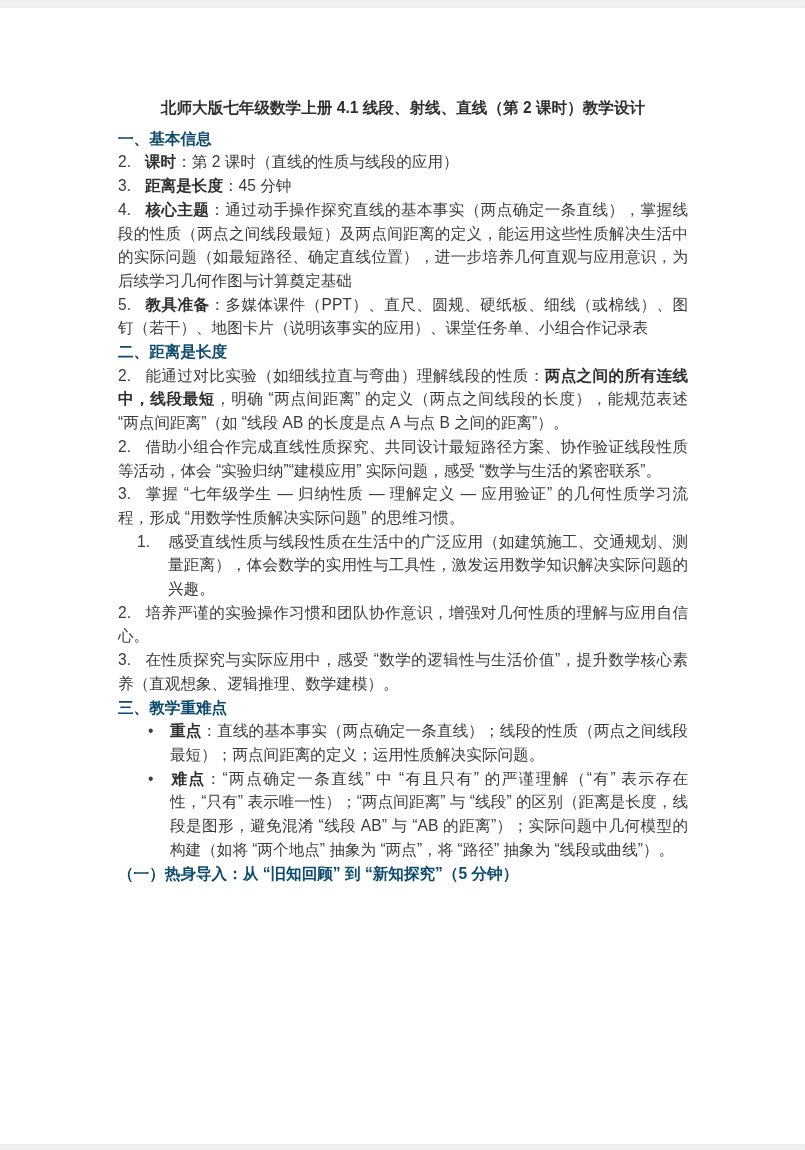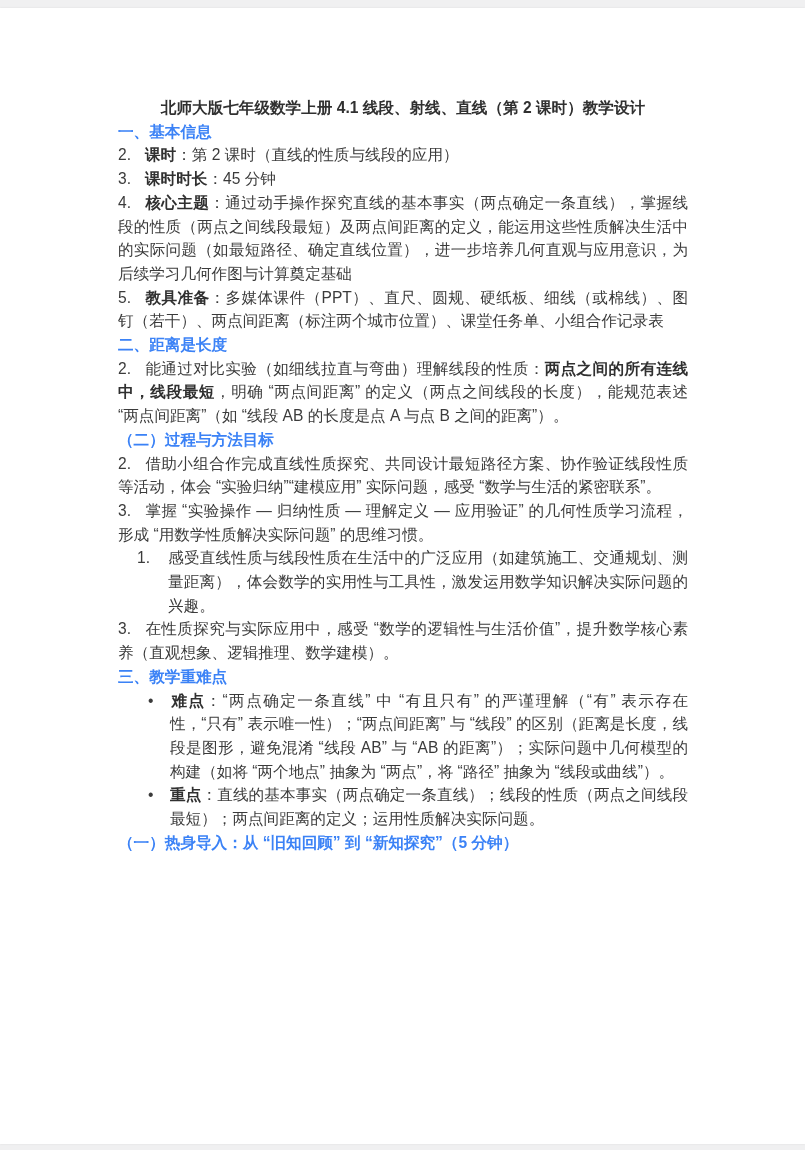--- a/index.html
+++ b/index.html
@@ -26,25 +26,26 @@
     padding: 88px 117px 0 118px;
     color: #3b3b3b;
     font-size: 15.6px;
     line-height: 23.7px;
     box-shadow: 0 0 2px rgba(0,0,0,0.08);
   }
   .b-title {
     font-weight: bold;
     text-align: center;
     color: #303030;
+    margin-bottom: 7px;
     white-space: nowrap;
   }
   .b-heading, .b-subheading {
     font-weight: bold;
-    color: #3b82f6;
+    color: #0c4a6e;
   }
   .b-li {
     text-align: justify;
   }
   .b-li .marker {
     display: inline-block;
   }
   .b-li-first {
     padding-left: 50px;
   }
@@ -69,29 +70,29 @@
 </style>
 </head>
 <body>
 
 <div class="viewport">
   <div class="paper">
     <div>
         <div class="b-title"><strong>北师大版七年级数学上册 4.1 线段、射线、直线（第 2 课时）教学设计</strong></div>
         <div class="b-heading"><strong>一、基本信息</strong></div>
         <div class="b-li b-li-flush"><span class="marker">2.</span><strong>课时</strong><span>：第 2 课时（直线的性质与线段的应用）</span></div>
-        <div class="b-li b-li-flush"><span class="marker">3.</span><strong>课时时长</strong><span>：45 分钟</span></div>
+        <div class="b-li b-li-flush"><span class="marker">3.</span><strong>距离是长度</strong><span>：45 分钟</span></div>
         <div class="b-li b-li-flush"><span class="marker">4.</span><strong>核心主题</strong><span>：通过动手操作探究直线的基本事实（两点确定一条直线），掌握线段的性质（两点之间线段最短）及两点间距离的定义，能运用这些性质解决生活中的实际问题（如最短路径、确定直线位置），进一步培养几何直观与应用意识，为后续学习几何作图与计算奠定基础</span></div>
-        <div class="b-li b-li-flush"><span class="marker">5.</span><strong>教具准备</strong><span>：多媒体课件（PPT）、直尺、圆规、硬纸板、细线（或棉线）、图钉（若干）、两点间距离（标注两个城市位置）、课堂任务单、小组合作记录表</span></div>
+        <div class="b-li b-li-flush"><span class="marker">5.</span><strong>教具准备</strong><span>：多媒体课件（PPT）、直尺、圆规、硬纸板、细线（或棉线）、图钉（若干）、地图卡片（说明该事实的应用）、课堂任务单、小组合作记录表</span></div>
         <div class="b-heading"><strong>二、距离是长度</strong></div>
         <div class="b-li b-li-flush"><span class="marker">2.</span><span>能通过对比实验（如细线拉直与弯曲）理解线段的性质：</span><strong>两点之间的所有连线中，线段最短</strong><span>，明确 “两点间距离” 的定义（两点之间线段的长度），能规范表述 “两点间距离”（如 “线段 AB 的长度是点 A 与点 B 之间的距离”）。</span></div>
-        <div class="b-subheading"><strong>（二）过程与方法目标</strong></div>
         <div class="b-li b-li-flush"><span class="marker">2.</span><span>借助小组合作完成直线性质探究、共同设计最短路径方案、协作验证线段性质等活动，体会 “实验归纳”“建模应用” 实际问题，感受 “数学与生活的紧密联系”。</span></div>
-        <div class="b-li b-li-flush"><span class="marker">3.</span><span>掌握 “实验操作 — 归纳性质 — 理解定义 — 应用验证” 的几何性质学习流程，形成 “用数学性质解决实际问题” 的思维习惯。</span></div>
+        <div class="b-li b-li-flush"><span class="marker">3.</span><span>掌握 “七年级学生 — 归纳性质 — 理解定义 — 应用验证” 的几何性质学习流程，形成 “用数学性质解决实际问题” 的思维习惯。</span></div>
         <div class="b-li b-li-first"><span class="marker">1.</span><span>感受直线性质与线段性质在生活中的广泛应用（如建筑施工、交通规划、测量距离），体会数学的实用性与工具性，激发运用数学知识解决实际问题的兴趣。</span></div>
+        <div class="b-li b-li-flush"><span class="marker">2.</span><span>培养严谨的实验操作习惯和团队协作意识，增强对几何性质的理解与应用自信心。</span></div>
         <div class="b-li b-li-flush"><span class="marker">3.</span><span>在性质探究与实际应用中，感受 “数学的逻辑性与生活价值”，提升数学核心素养（直观想象、逻辑推理、数学建模）。</span></div>
         <div class="b-heading"><strong>三、教学重难点</strong></div>
+        <div class="b-li b-bullet"><span class="marker">•</span><strong>重点</strong><span>：直线的基本事实（两点确定一条直线）；线段的性质（两点之间线段最短）；两点间距离的定义；运用性质解决实际问题。</span></div>
         <div class="b-li b-bullet"><span class="marker">•</span><strong>难点</strong><span>：“两点确定一条直线” 中 “有且只有” 的严谨理解（“有” 表示存在性，“只有” 表示唯一性）；“两点间距离” 与 “线段” 的区别（距离是长度，线段是图形，避免混淆 “线段 AB” 与 “AB 的距离”）；实际问题中几何模型的构建（如将 “两个地点” 抽象为 “两点”，将 “路径” 抽象为 “线段或曲线”）。</span></div>
-        <div class="b-li b-bullet"><span class="marker">•</span><strong>重点</strong><span>：直线的基本事实（两点确定一条直线）；线段的性质（两点之间线段最短）；两点间距离的定义；运用性质解决实际问题。</span></div>
         <div class="b-subheading"><strong>（一）热身导入：从 “旧知回顾” 到 “新知探究”（5 分钟）</strong></div>
       </div>
   </div>
 </div>
 
 </body></html>

